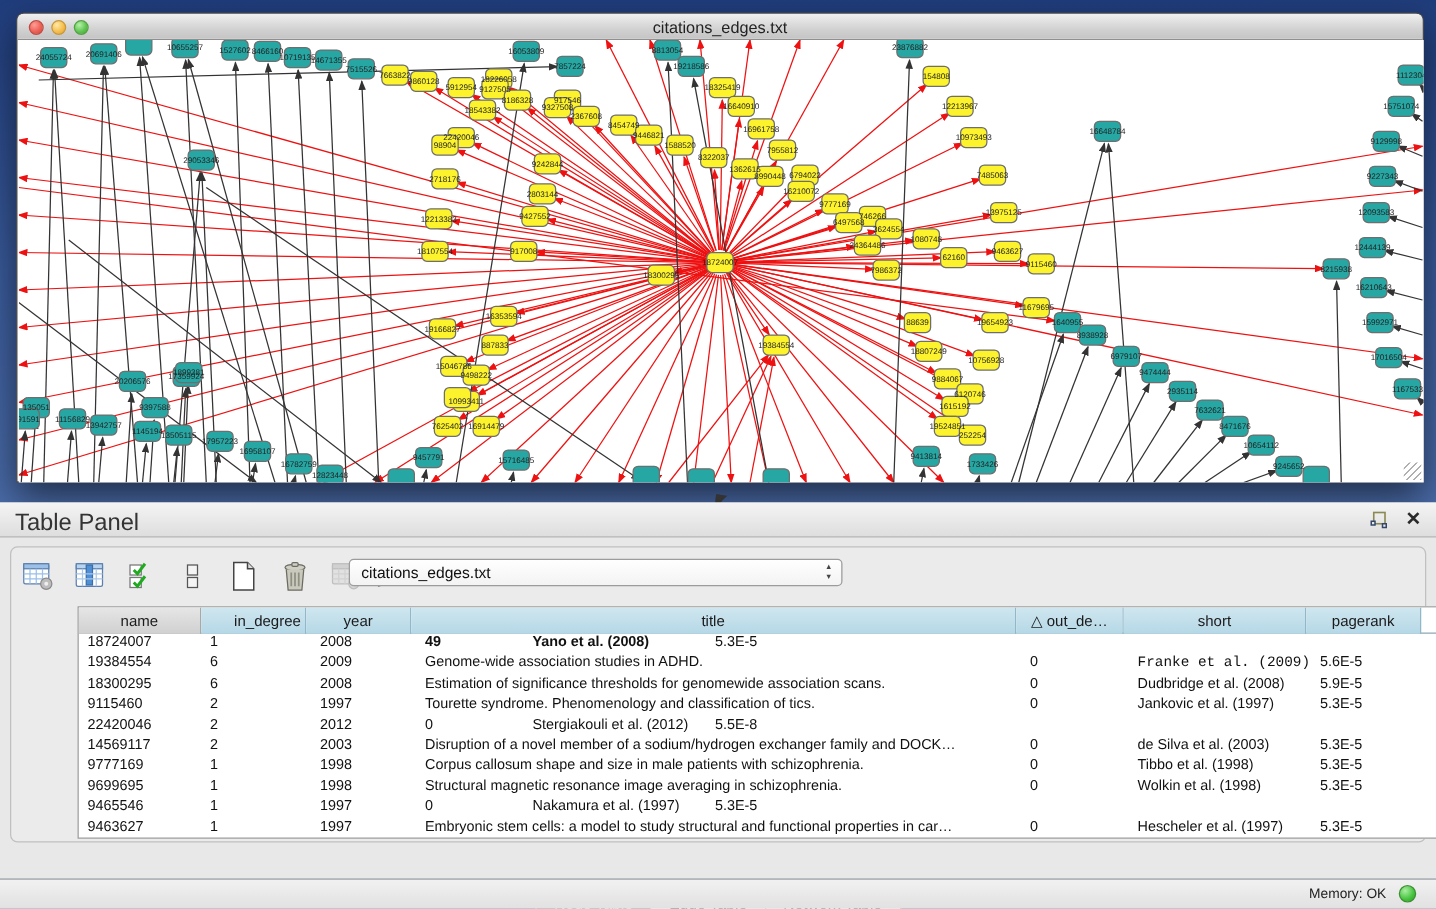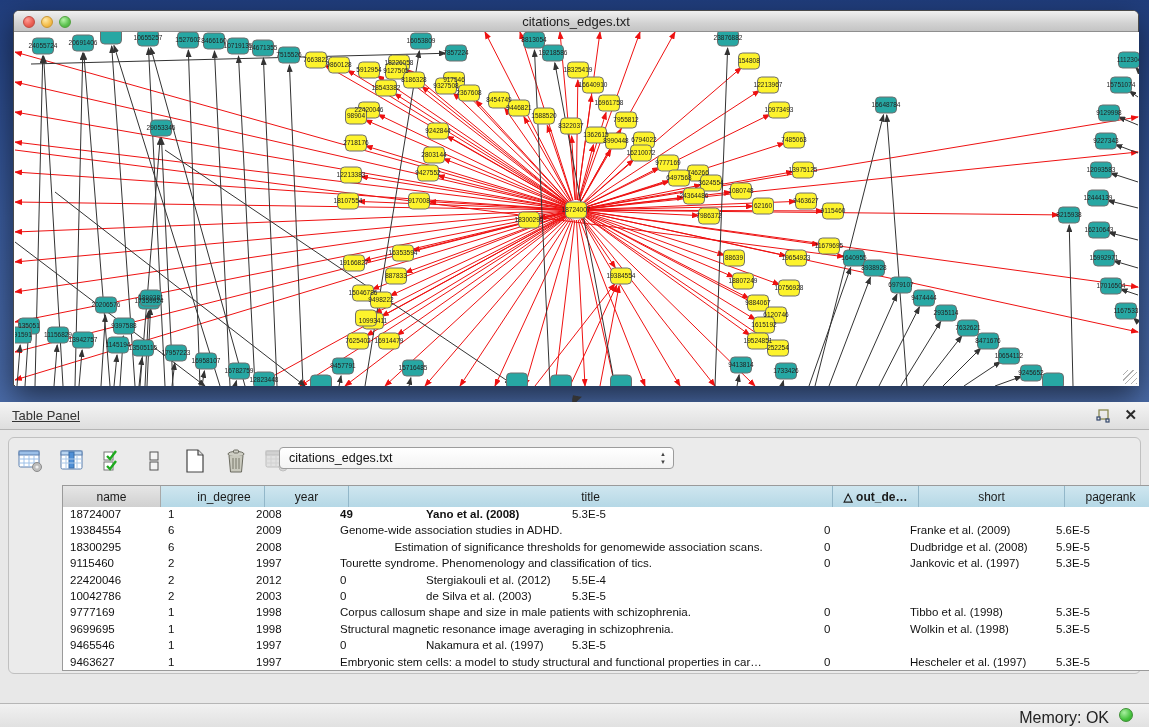--- a/index.html
+++ b/index.html
@@ -26,21 +26,21 @@
   .grip { position:absolute; right:2px; bottom:2px; width:14px; height:14px;
     background:repeating-linear-gradient(135deg,transparent 0 3px,#b0b0b0 3px 4px); }
   .cursor-arrow { position:absolute; left:572px; top:396px; width:0; height:0;
     border-left:5px solid #333; border-right:4px solid transparent;
     border-bottom:9px solid transparent; border-top:5px solid #333; transform:rotate(8deg); }
 
   
   .tpanel { position:absolute; left:0; top:402px; width:1149px; height:301px; background:#e8e8e8; }
   .tp-header { position:absolute; left:0; top:0; right:0; height:28px;
     background:linear-gradient(180deg,#f4f4f4,#dedede); border-bottom:1px solid #b4b4b4; }
-  .tp-header .tp-title { position:absolute; left:12px; top:6px; font-size:13px; color:#333;text-decoration:underline; }
+  .tp-header .tp-title { position:absolute; left:12px; top:6px; font-size:19px; color:#333; }
   .tp-float { position:absolute; right:38px; top:6px; width:16px; height:16px; cursor:default;}
   .tp-close { position:absolute; right:12px; top:4px; font-size:15px; font-weight:bold; color:#2a2a2a; }
   .toolbox { position:absolute; left:8px; top:35px; width:1133px; height:237px;
     border:1px solid #c0c0c0; border-radius:6px; background:#ebebeb; }
   .toolbar { position:absolute; left:8px; top:5px; height:36px; display:flex; align-items:center; gap:13px; }
   .tb-btn { width:28px; height:28px; display:flex; align-items:center; justify-content:center; }
   .tb-btn svg { display:block; }
   .fx { font-family:"DejaVu Serif", serif; font-style:italic; font-size:15px; color:#222; font-weight:bold;}
   .dropdown { position:absolute; left:270px; top:9px; width:395px; height:22px;
     background:linear-gradient(180deg,#ffffff,#f3f3f3); border:1px solid #9c9c9c; border-radius:4px; }
@@ -65,21 +65,21 @@
   .tabsrow { position:absolute; left:0; top:274px; width:100%; display:flex; justify-content:center; }
   .segwrap { display:flex; border:1px solid #9e9e9e; border-radius:4px; overflow:hidden;
     background:#fcfcfc; box-shadow:0 1px 0 rgba(255,255,255,.7); }
   .seg { font-size:12.5px; color:#222; padding:3px 14px 4px; border-right:1px solid #b9b9b9; }
   .seg:last-child { border-right:none; }
   .seg.active { background:linear-gradient(180deg,#8a8a8a,#6e6e6e); color:#efefef;
     text-shadow:0 -1px 0 rgba(0,0,0,.3); }
 
   .statusbar { position:absolute; left:0; top:703px; width:1149px; height:24px;
     background:linear-gradient(180deg,#f1f1f1,#e1e1e1); border-top:1px solid #b6b6b6; }
-  .mem { position:absolute; right:40px; top:5px; font-size:16px; color:#222; }
+  .mem { position:absolute; right:40px; top:5px; font-size:11px; color:#222; }
   .memdot { position:absolute; right:16px; top:4px; width:14px; height:14px; border-radius:50%;
     background:radial-gradient(circle at 35% 30%,#a8efa0,#46c23e 60%,#2ea02a); border:1px solid #3d8f34; }
 </style>
 </head>
 <body>
 
 <div class="desktop">
 
   <div class="gwin">
     <div class="titlebar">
@@ -594,75 +594,76 @@
         <span class="tb-btn fx">f(x)</span>
       </div>
       <div class="dropdown">
         <span class="dval">citations_edges.txt</span>
         <span class="steppers">▲<br>▼</span>
       </div>
 
       <div class="tbl">
         <div class="tbl-head" id="thead">
             <div class="hcell gray" style="width: 98px;">name</div>
-            <div class="hcell" style="width: 104px; padding-left: 23px;">in_degree</div>
+            <div class="hcell" style="width: 84px; padding-left: 23px;">in_degree</div>
             <div class="hcell" style="width: 84px;">year</div>
             <div class="hcell" style="width: 484px;">title</div>
-            <div class="hcell" style="width: 86px; font-weight: bold;">△ out_de…</div>
+            <div class="hcell" style="width: 86px;">△ out_de…</div>
             <div class="hcell" style="width: 146px;">short</div>
             <div class="hcell" style="width: 92px;">pagerank</div>
           </div>
         <div class="tbl-body" id="tbody">
             <div class="trow">
               <div class="tcell" style="width: 98px;">18724007</div>
               <div class="tcell" style="width: 88px;">1</div>
               <div class="tcell" style="width: 84px;">2008</div>
               <div class="tcell" style="width: 86px; font-weight: bold;">49</div>
               <div class="tcell" style="width: 146px; font-weight: bold;">Yano et al. (2008)</div>
               <div class="tcell" style="width: 92px;">5.3E-5</div>
             </div>
             <div class="trow">
               <div class="tcell" style="width: 98px;">19384554</div>
               <div class="tcell" style="width: 88px;">6</div>
               <div class="tcell" style="width: 84px;">2009</div>
               <div class="tcell" style="width: 484px;">Genome-wide association studies in ADHD.</div>
               <div class="tcell" style="width: 86px;">0</div>
-              <div class="tcell" style="width: 146px;">Franke et al. (2009)</div>
+              <div class="tcell" style="width: 146px; font-family: Liberation Mono, monospace;">Franke et al. (2009)</div>
               <div class="tcell" style="width: 92px;">5.6E-5</div>
             </div>
             <div class="trow">
               <div class="tcell" style="width: 98px;">18300295</div>
               <div class="tcell" style="width: 88px;">6</div>
               <div class="tcell" style="width: 84px;">2008</div>
-              <div class="tcell" style="width: 484px; text-align: center;">Estimation of significance thresholds for genomewide association scans.</div>
+              <div class="tcell" style="width: 484px;">Estimation of significance thresholds for genomewide association scans.</div>
               <div class="tcell" style="width: 86px;">0</div>
               <div class="tcell" style="width: 146px;">Dudbridge et al. (2008)</div>
               <div class="tcell" style="width: 92px;">5.9E-5</div>
             </div>
             <div class="trow">
               <div class="tcell" style="width: 98px;">9115460</div>
               <div class="tcell" style="width: 88px;">2</div>
               <div class="tcell" style="width: 84px;">1997</div>
               <div class="tcell" style="width: 484px;">Tourette syndrome. Phenomenology and classification of tics.</div>
               <div class="tcell" style="width: 86px;">0</div>
               <div class="tcell" style="width: 146px;">Jankovic et al. (1997)</div>
               <div class="tcell" style="width: 92px;">5.3E-5</div>
             </div>
             <div class="trow">
               <div class="tcell" style="width: 98px;">22420046</div>
               <div class="tcell" style="width: 88px;">2</div>
               <div class="tcell" style="width: 84px;">2012</div>
               <div class="tcell" style="width: 86px;">0</div>
               <div class="tcell" style="width: 146px;">Stergiakouli et al. (2012)</div>
-              <div class="tcell" style="width: 92px;">5.5E-4</div>
-            </div>
-            <div class="trow">
-              <div class="tcell" style="width: 98px;">10042786</div>
+              <div class="tcell" style="width: 92px;">5.5E-8</div>
+            </div>
+            <div class="trow">
+              <div class="tcell" style="width: 98px;">14569117</div>
               <div class="tcell" style="width: 88px;">2</div>
               <div class="tcell" style="width: 84px;">2003</div>
+              <div class="tcell" style="width: 484px;">Disruption of a novel member of a sodium/hydrogen exchanger family and DOCK…</div>
               <div class="tcell" style="width: 86px;">0</div>
               <div class="tcell" style="width: 146px;">de Silva et al. (2003)</div>
               <div class="tcell" style="width: 92px;">5.3E-5</div>
             </div>
             <div class="trow">
               <div class="tcell" style="width: 98px;">9777169</div>
               <div class="tcell" style="width: 88px;">1</div>
               <div class="tcell" style="width: 84px;">1998</div>
               <div class="tcell" style="width: 484px;">Corpus callosum shape and size in male patients with schizophrenia.</div>
               <div class="tcell" style="width: 86px;">0</div>

